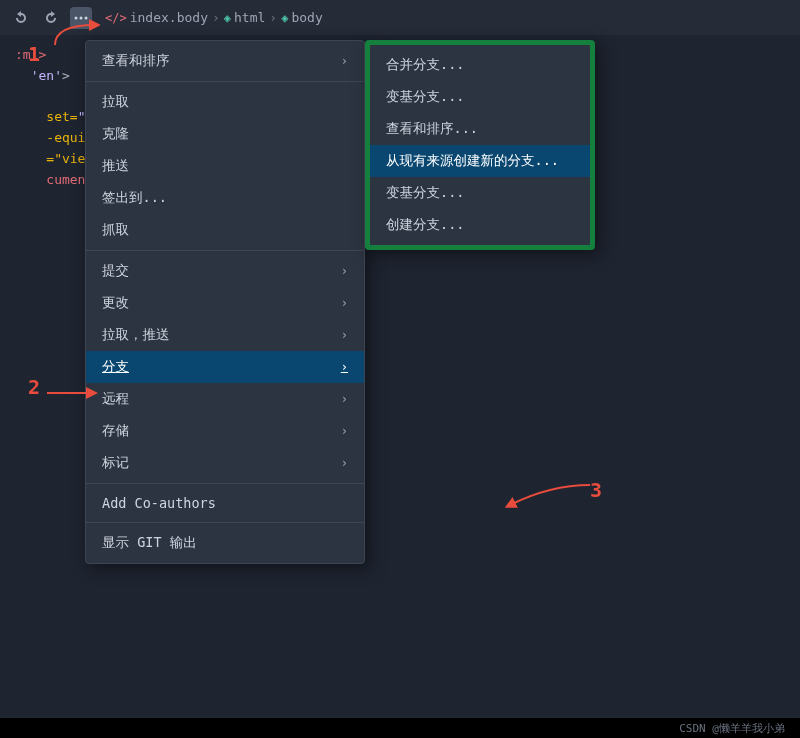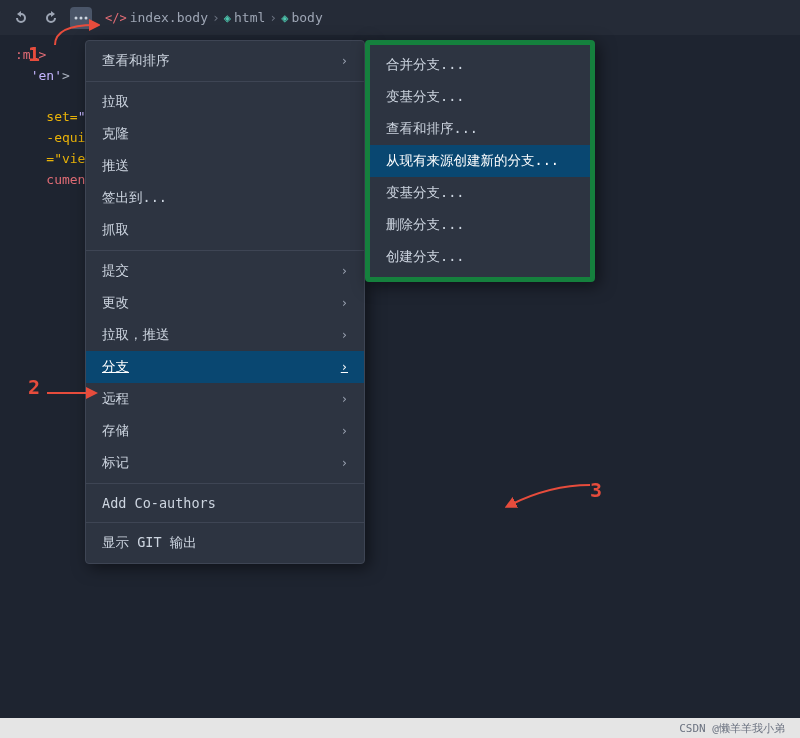--- a/index.html
+++ b/index.html
@@ -85,21 +85,21 @@
 
     .code-tag { color: #e06c75; }
     .code-attr { color: #eab308; }
     .code-string { color: #c4b5fd; }
 
     
     .status-bar {
       position: absolute;
       bottom: 0; left: 0; right: 0;
       height: 20px;
-      background: #e5e5e5;
+      background: #000000;
       display: flex;
       align-items: center;
       justify-content: flex-end;
       padding: 0 15px;
       font-size: 11px;
       color: #6b7280;
     }
 
     
     .annotation {
@@ -298,23 +298,20 @@
   <div class="menu-item">
     <span>查看和排序...</span>
   </div>
   <div class="menu-item highlighted" style="background:#094771; color:#fff;">
     <span>从现有来源创建新的分支...</span>
   </div>
   <div class="menu-item">
     <span>变基分支...</span>
   </div>
   <div class="menu-item">
-    <span>删除分支...</span>
-  </div>
-  <div class="menu-item">
     <span>创建分支...</span>
   </div>
 </div>
 
 <div class="annotation" style="top:42px; left:28px; color:#e74c3c; font-size:20px; font-weight:bold;">1</div>
 
 <svg style="position:absolute; top:15px; left:40px; z-index:200;" width="60" height="40">
   <defs>
     <marker id="arrowhead1" markerWidth="6" markerHeight="6" refX="3" refY="3" orient="auto">
       <polygon points="0 0, 6 3, 0 6" fill="#e74c3c"></polygon>

